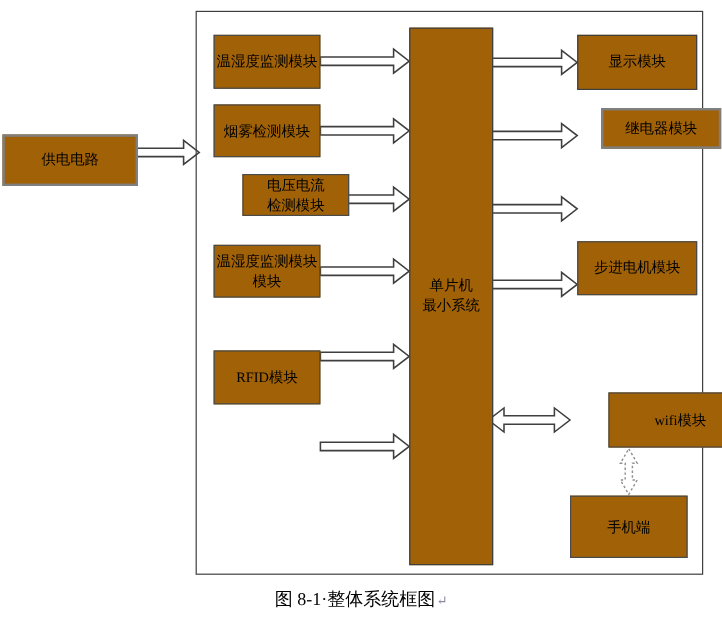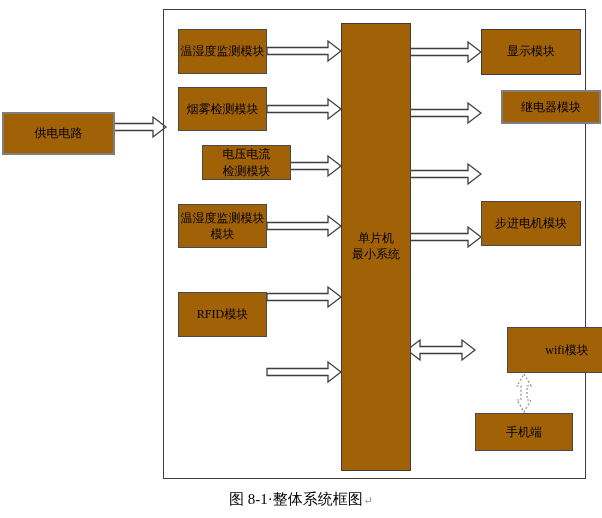--- a/index.html
+++ b/index.html
@@ -96,21 +96,21 @@
   <div class="box thick" style="left:501px;top:90px;width:100px;height:34px;">
     <span>继电器模块</span>
   </div>
   <div class="box" style="left:481px;top:201px;width:100px;height:45px;">
     <span>步进电机模块</span>
   </div>
 
   <div class="box" style="left:475px;top:327px;width:120px;height:46px;margin-left:32px;">
     <span>wifi模块</span>
   </div>
-  <div class="box" style="left:475px;top:413px;width:98px;height:38px;">
+  <div class="box" style="left:475px;top:413px;width:98px;height:52px;">
     <span>手机端</span>
   </div>
 
   <div class="caption">
     <span>图 8-1·整体系统框图</span><span class="pmark">↵</span>
   </div>
 
 </div>
 
 </body></html>

